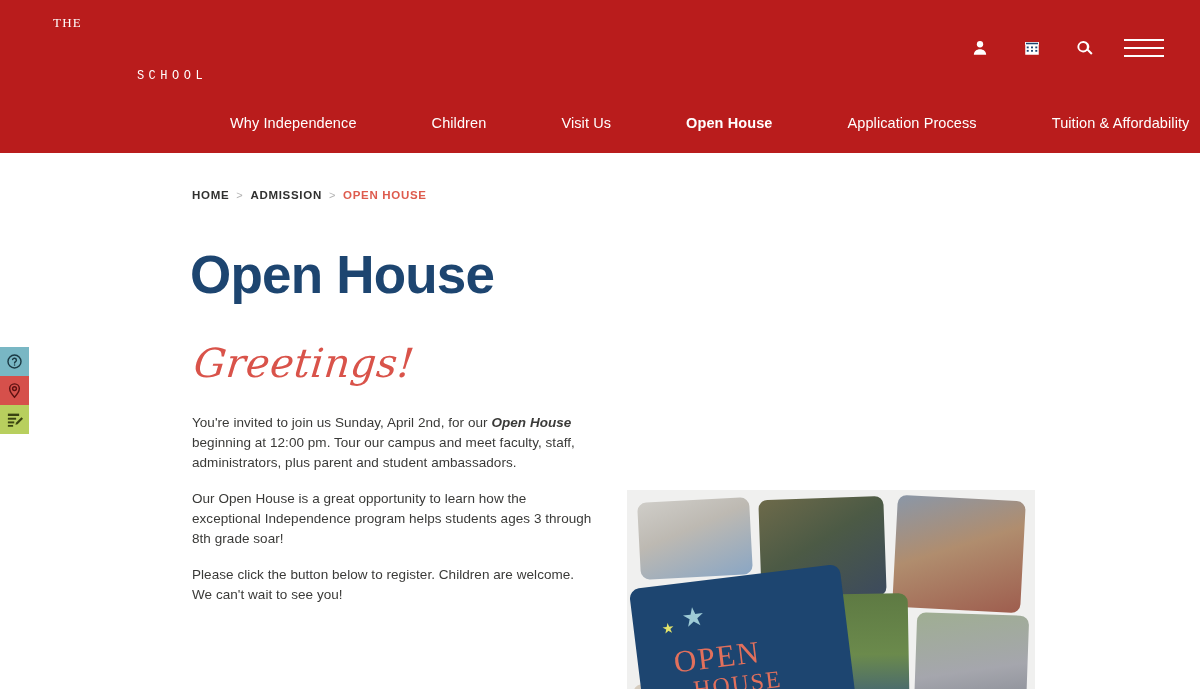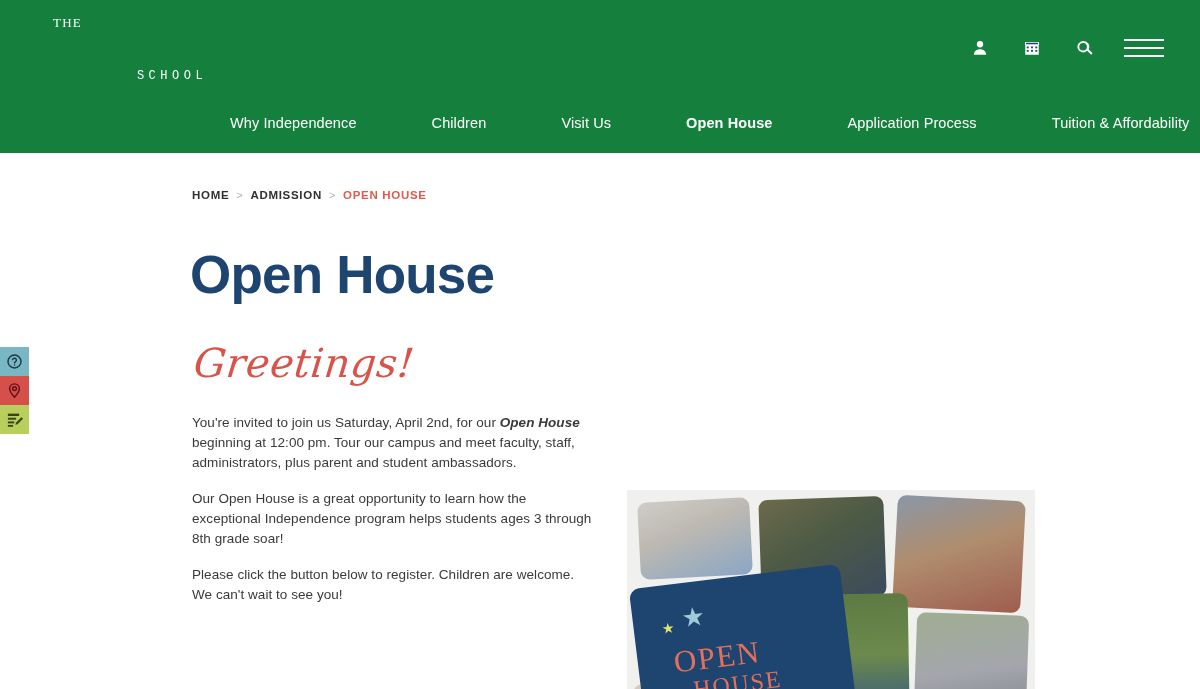--- a/index.html
+++ b/index.html
@@ -7,21 +7,21 @@
     width: 1200px; height: 689px;
     overflow: hidden;
     background: #ffffff;
     font-family: "Liberation Sans", sans-serif;
   }
 
   
   .header {
     position: absolute; top: 0; left: 0;
     width: 1200px; height: 153px;
-    background: #15803d;
+    background: #b91c1c;
   }
   .logo {
     position: absolute; left: 24px; top: 14px;
     width: 230px; height: 66px;
     color: #ffffff;
     text-align: center;
     user-select: none;
   }
   .logo-the {
     position: absolute; left: 29px; top: 2px;
@@ -282,21 +282,21 @@
     <span class="bc-sep">&gt;</span>
     <span class="bc-item current">OPEN HOUSE</span>
   </div>
 
   <h1 class="page-title">Open House</h1>
 
   <div class="content-left">
     <div class="greetings">Greetings!</div>
 
     <p class="body-p">
-      <span>You're invited to join us Saturday, April 2nd, for our </span><b>Open House</b><span> beginning at 12:00 pm. Tour our campus and meet faculty, staff, administrators, plus parent and student ambassadors.</span>
+      <span>You're invited to join us Sunday, April 2nd, for our </span><b>Open House</b><span> beginning at 12:00 pm. Tour our campus and meet faculty, staff, administrators, plus parent and student ambassadors.</span>
     </p>
 
     <p class="body-p">Our Open House is a great opportunity to learn how the exceptional Independence program helps students ages 3 through 8th grade soar!</p>
 
     <p class="body-p">Please click the button below to register. Children are welcome. We can't wait to see you!</p>
   </div>
 
   <div class="collage">
     <div class="collage-inner">
 

